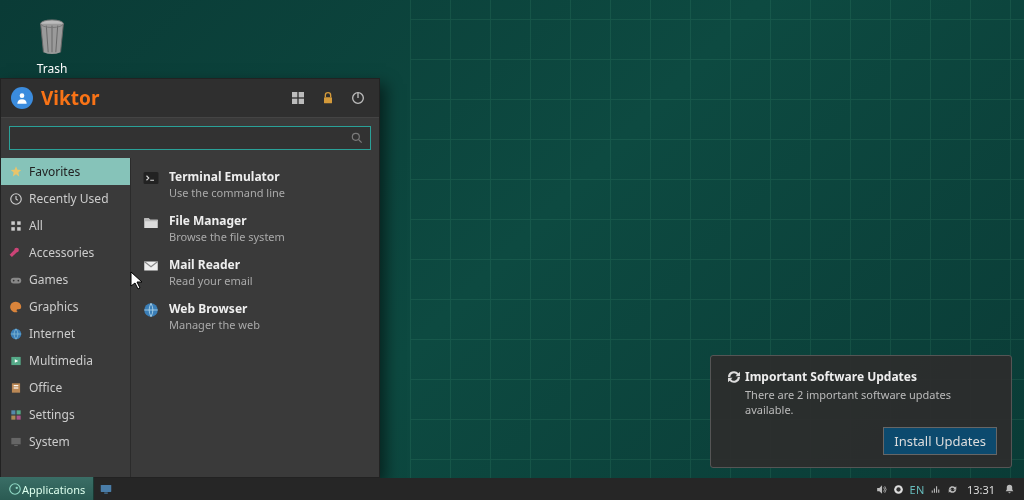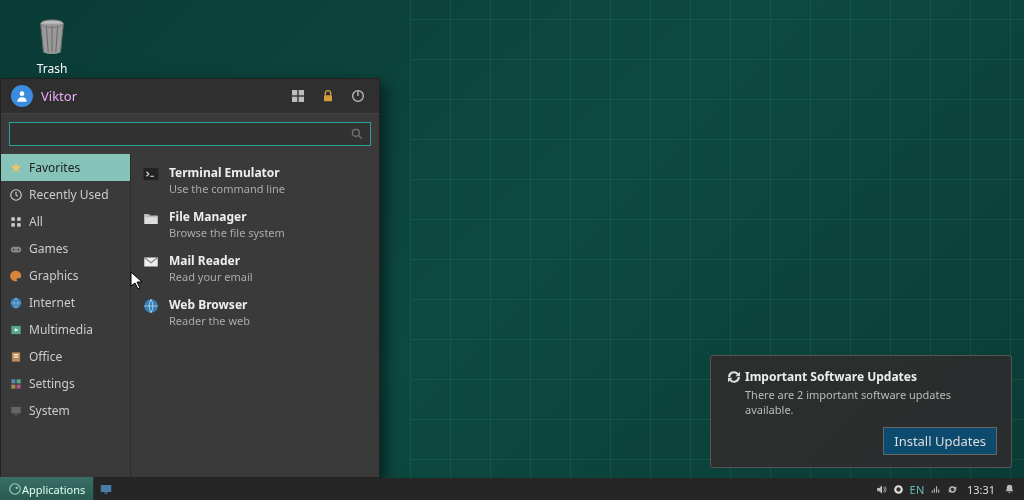--- a/index.html
+++ b/index.html
@@ -25,21 +25,21 @@
   background: #3a3a3a; color: #ddd; border: 1px solid #222;
   box-shadow: 6px 6px 14px rgba(0,0,0,0.5);
   display: flex; flex-direction: column;
 }
 .menu-header {
   display: flex; align-items: center; gap: 8px; padding: 6px 10px;
   background: #2f2f2f; border-bottom: 1px solid #444;
 }
 .avatar { width: 22px; height: 22px; border-radius: 50%; background: #3b8cde; display: flex; align-items: center; justify-content: center; }
 .avatar svg { width: 14px; height: 14px; fill: #fff; }
-.menu-header .username { font-weight: normal; font-size: 13px; color: #f0abfc; flex: 1; }
+.menu-header .username { font-weight: bold; font-size: 19px; color: #f97316; flex: 1; }
 .header-btn { width: 22px; height: 22px; display: flex; align-items: center; justify-content: center; cursor: pointer; opacity: 0.9; }
 .header-btn svg { width: 16px; height: 16px; }
 .searchbar { margin: 8px; border: 1px solid #2aa198; background: #323232; display: flex; align-items: center; padding: 2px 6px; }
 .searchbar input { flex: 1; background: transparent; border: none; color: #ddd; font-size: 12px; outline: none; height: 18px; }
 .searchbar svg { width: 14px; height: 14px; opacity: 0.6; }
 .menu-body { flex: 1; display: flex; min-height: 0; }
 .categories { width: 130px; background: #3a3a3a; border-right: 1px solid #2b2b2b; overflow-y: auto; }
 .cat-item { display: flex; align-items: center; gap: 6px; padding: 5px 8px; font-size: 12px; color: #ccc; cursor: pointer; }
 .cat-item.active { background: #86c3b9; color: #222; }
 .cat-item svg { width: 14px; height: 14px; flex: 0 0 14px; }
@@ -156,20 +156,26 @@
           <svg viewBox="0 0 24 24">
             <rect x="4" y="4" width="6" height="6" fill="#ccc"></rect>
             <rect x="14" y="4" width="6" height="6" fill="#ccc"></rect>
             <rect x="4" y="14" width="6" height="6" fill="#ccc"></rect>
             <rect x="14" y="14" width="6" height="6" fill="#ccc"></rect>
           </svg>
           <span>All</span>
         </div>
         <div class="cat-item">
           <svg viewBox="0 0 24 24">
+            <path d="M5 19 l8 -8 a4 4 0 1 0 -4 -4 l-8 8 z" fill="#c47"></path>
+          </svg>
+          <span>Accessories</span>
+        </div>
+        <div class="cat-item">
+          <svg viewBox="0 0 24 24">
             <rect x="3" y="8" width="18" height="10" rx="5" fill="#888"></rect>
             <circle cx="8" cy="13" r="1.5" fill="#333"></circle>
             <circle cx="16" cy="13" r="1.5" fill="#333"></circle>
           </svg>
           <span>Games</span>
         </div>
         <div class="cat-item">
           <svg viewBox="0 0 24 24">
             <path d="M12 3 a9 9 0 1 0 3 17 a2 2 0 0 1 0 -4 h2 a4 4 0 0 0 4 -4 a9 9 0 0 0 -9 -9" fill="#d9843b"></path>
           </svg>
@@ -253,21 +259,21 @@
         </div>
         <div class="app-item">
           <div class="app-icon">
             <svg viewBox="0 0 24 24">
               <circle cx="12" cy="12" r="9" fill="#3b7fb8"></circle>
               <path d="M3 12 h18 M12 3 q5 9 0 18 q-5 -9 0 -18" stroke="#bde" stroke-width="1" fill="none"></path>
             </svg>
           </div>
           <div class="app-text">
             <div class="title">Web Browser</div>
-            <div class="desc">Reader the web</div>
+            <div class="desc">Manager the web</div>
           </div>
         </div>
       </div>
   </div>
 </div>
 
 <div class="cursor">
   <svg viewBox="0 0 14 20">
       <path d="M1 1 L1 15 L5 12 L8 18 L10 17 L7 11 L12 11 Z" fill="#fff" stroke="#000" stroke-width="1"></path>
     </svg>

